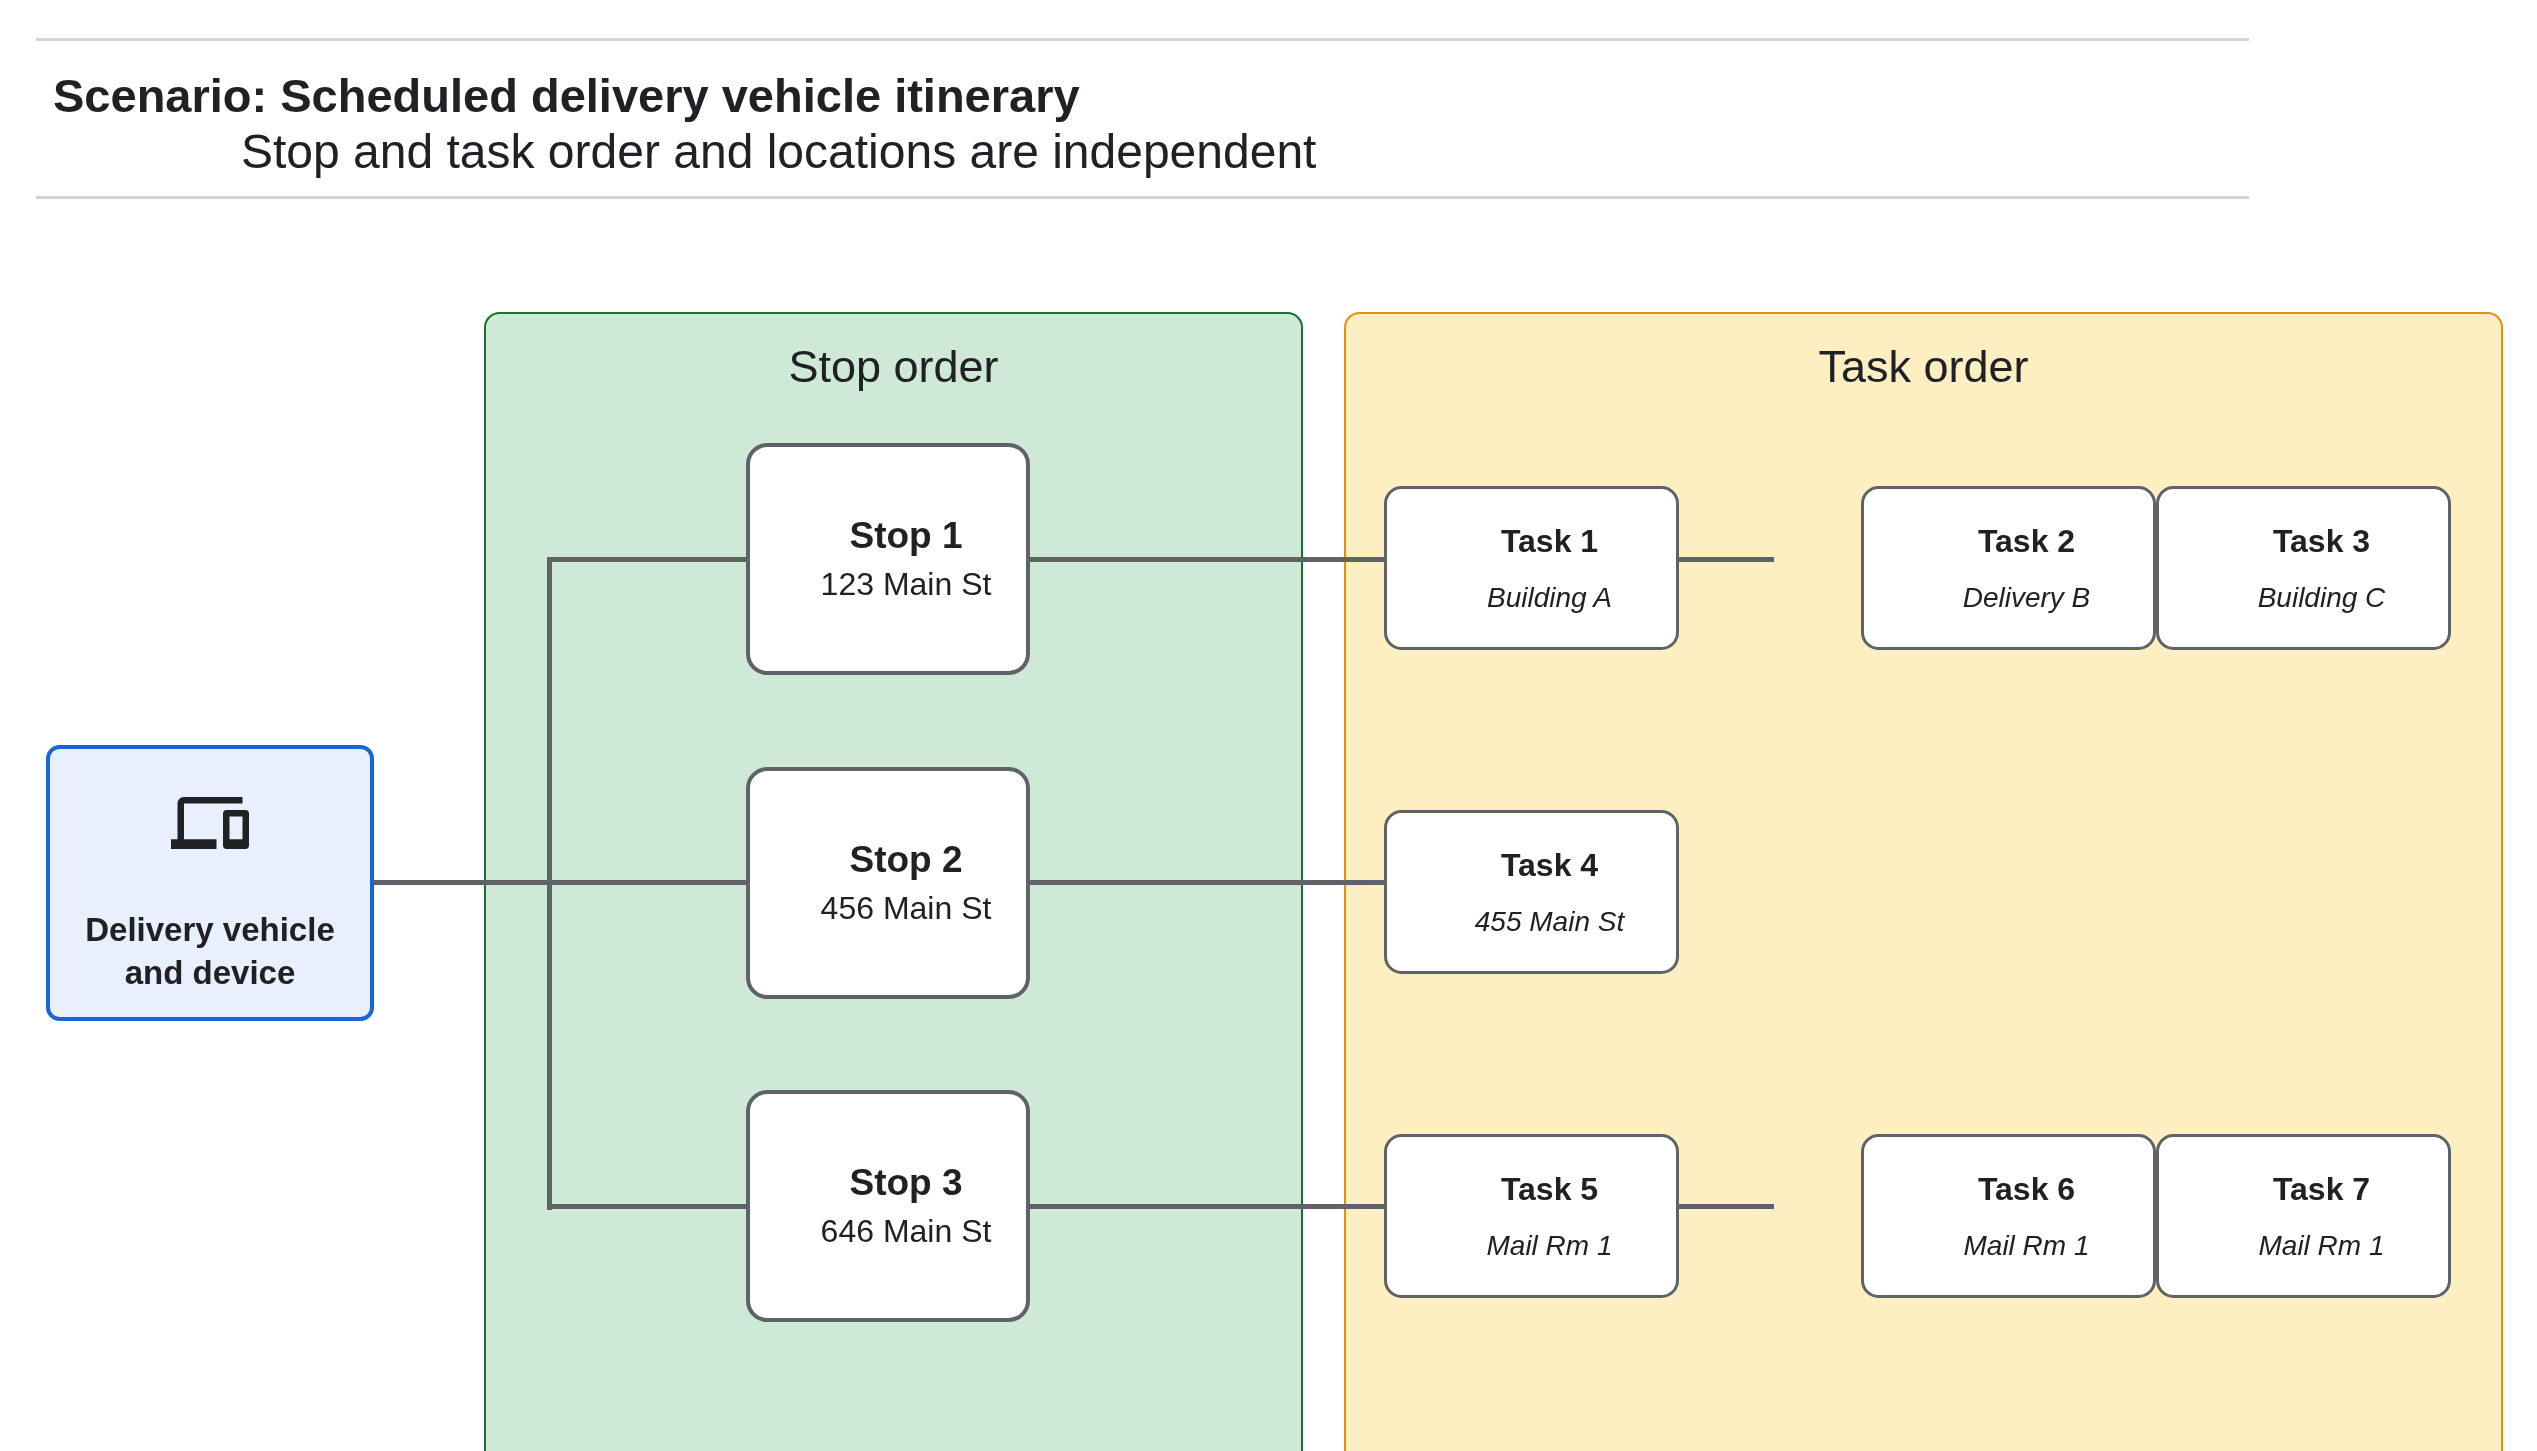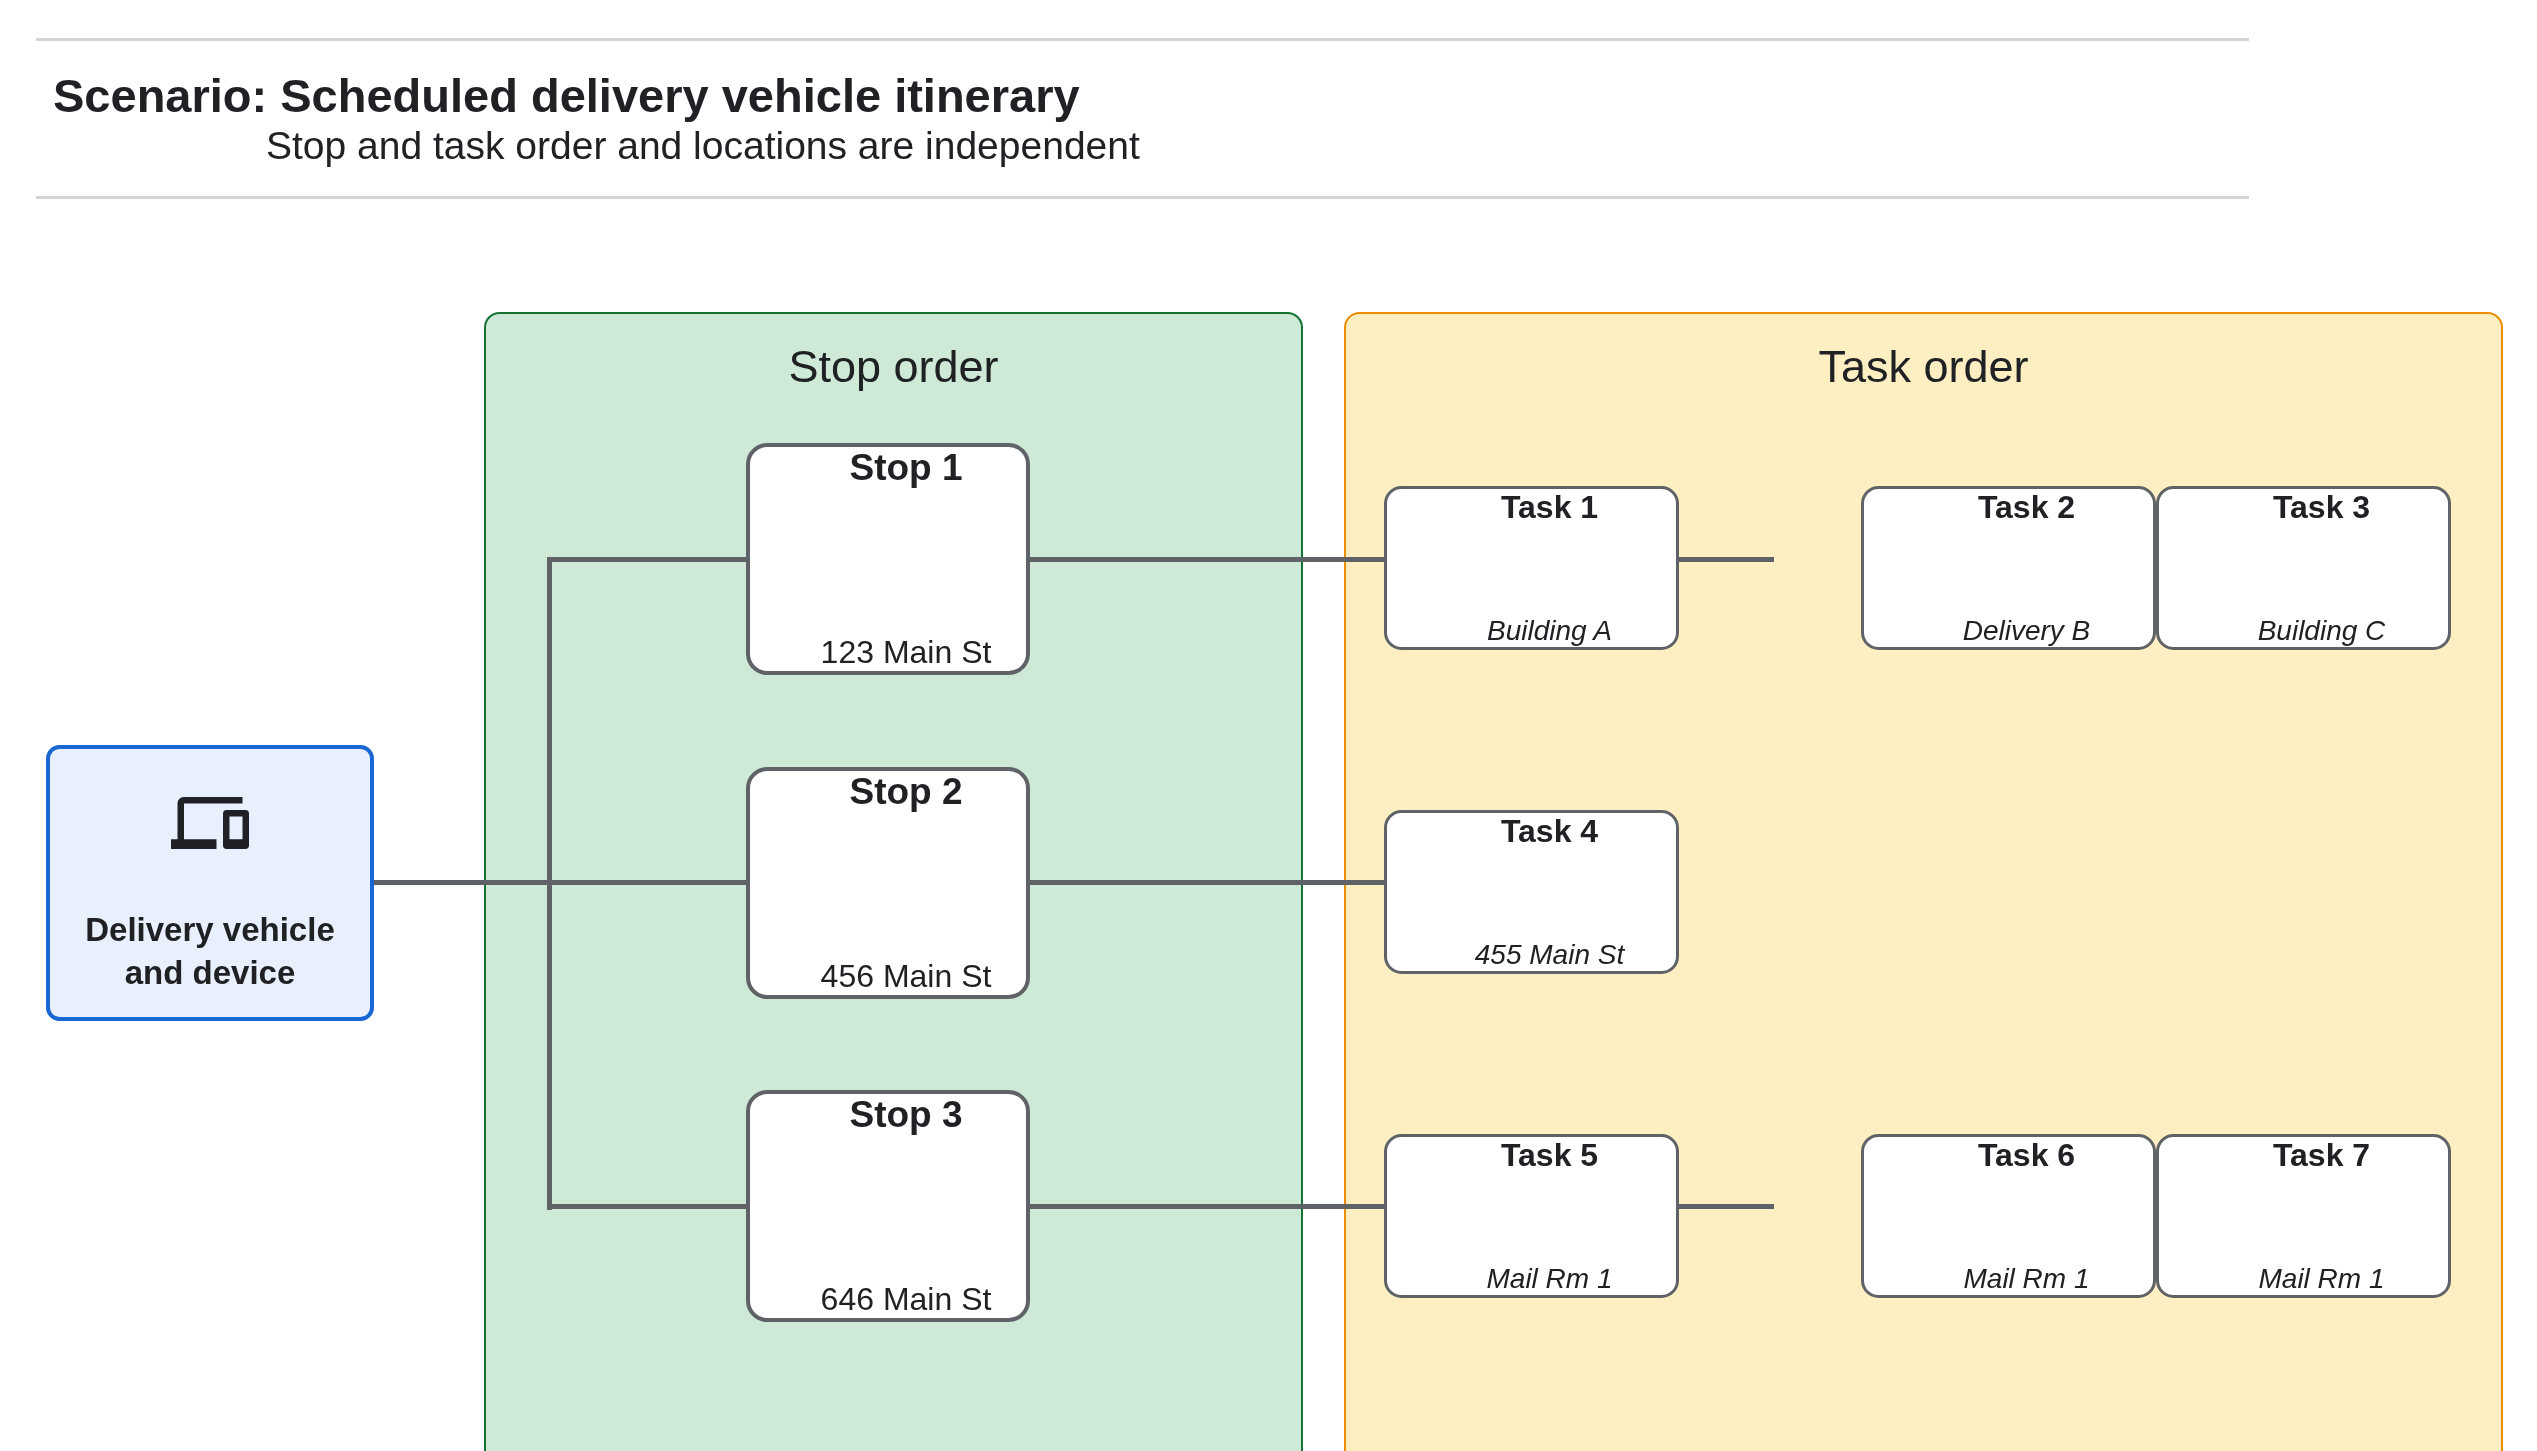--- a/index.html
+++ b/index.html
@@ -11,31 +11,31 @@
   }
   html,body{margin:0;padding:0;}
   body{background:var(--page-bg);font-family:"Liberation Sans",sans-serif;color:var(--text);}
   #stage{position:relative;width:2538px;height:1452px;background:var(--page-bg);overflow:hidden;}
 
   .rule{position:absolute;left:36px;width:2213px;height:2.9px;background:var(--divider);}
   #rule-top{top:38px;}
   #rule-bottom{top:196px;}
 
   #page-title{position:absolute;left:53px;top:68px;font-size:47px;font-weight:700;white-space:nowrap;}
-  #page-subtitle{position:absolute;left:266px;top:124px;font-size:39px;font-weight:400;white-space:nowrap;}
+  #page-subtitle{position:absolute;left:241px;top:124px;font-size:48px;font-weight:400;white-space:nowrap;}
 
   .panel{position:absolute;top:312px;height:1254px;border-radius:15.5px;box-sizing:border-box;z-index:0;}
   #stop-panel{left:484px;width:819px;background:var(--stop-panel-fill);border:2.9px solid var(--stop-panel-border);}
   #task-panel{left:1344px;width:1159px;background:var(--task-panel-fill);border:2.9px solid var(--task-panel-border);}
   .panel-title{position:absolute;top:27px;left:0;width:100%;text-align:center;font-size:45px;font-weight:400;color:var(--text);}
 
   .connector{position:absolute;background:var(--connector);z-index:1;}
 
   .node{position:absolute;box-sizing:border-box;background:var(--node-fill);border:4.8px solid var(--node-border);
-        display:flex;flex-direction:column;align-items:center;justify-content:space-between;text-align:center;z-index:2;padding-left:36px;}
+        display:flex;flex-direction:column;align-items:center;justify-content:center;text-align:center;z-index:2;padding-left:36px;}
 
   #vehicle-node{left:46px;top:745px;width:328px;height:276px;background:var(--vehicle-fill);
         border:4.8px solid var(--vehicle-border);border-radius:13.6px;justify-content:flex-start;padding:35px 14.5px 27px;}
   #vehicle-node .label{margin-top:47px;font-size:33px;font-weight:700;line-height:1.3;max-width:271px;}
   #vehicle-node svg{display:block;}
 
   .stop-node{left:746px;width:284px;height:232px;border-radius:21.3px;}
   .stop-node .node-title{font-size:37px;font-weight:700;}
   .stop-node .node-sub{font-size:32px;font-weight:400;margin-top:8.7px;}
   #stop-node-1{top:443px;} #stop-node-2{top:767px;} #stop-node-3{top:1090px;}

